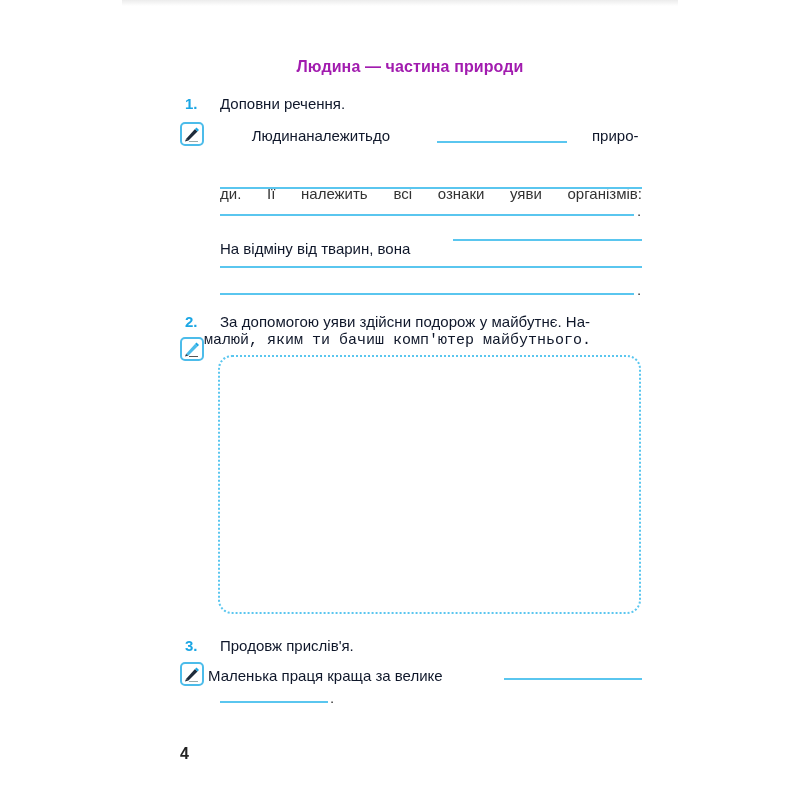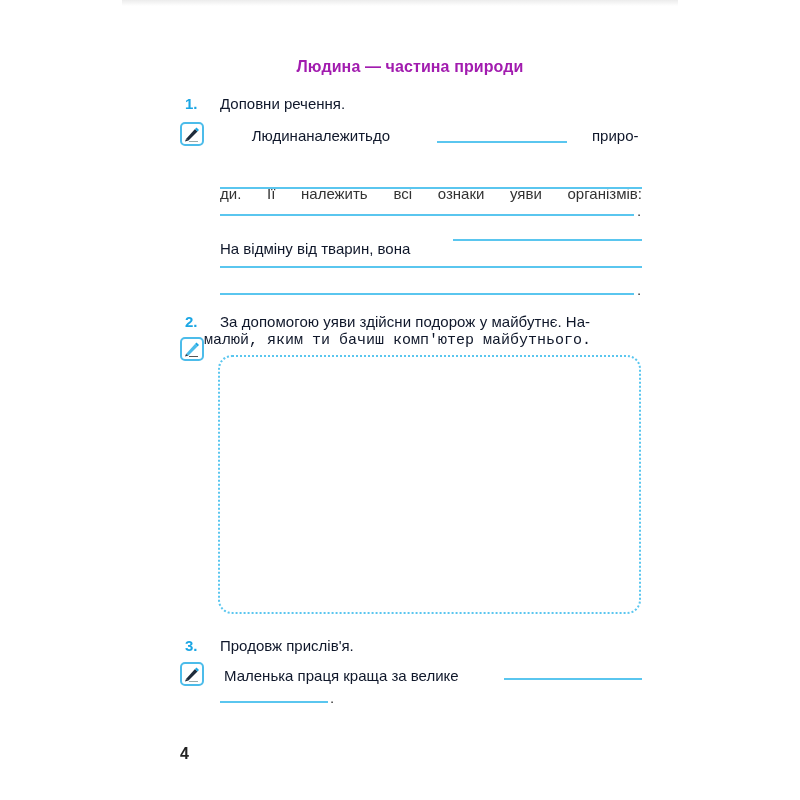--- a/index.html
+++ b/index.html
@@ -110,18 +110,18 @@
 
 <div class="icon" style="top:662px;">
   <svg width="18" height="18" viewBox="0 0 18 18">
     <path d="M3 14 L12 4 L14.5 6.5 L5.5 15.5 Z" fill="#1f2b3a"></path>
     <path d="M12 4 L13.5 2.5 L16 5 L14.5 6.5 Z" fill="#1ba6e4"></path>
     <path d="M3 14 L2 16.5 L5.5 15.5 Z" fill="#1f2b3a"></path>
     <line x1="6" y1="16.5" x2="15" y2="16.5" stroke="#9aa" stroke-width="1"></line>
   </svg>
 </div>
 
-<div class="txt" style="left:224px; top:667px;">Маленька праця краща за велике</div>
+<div class="txt" style="left:208px; top:667px;">Маленька праця краща за велике</div>
 <div class="line" style="left:504px; top:678px; width:138px;"></div>
 <div class="line" style="left:220px; top:701px; width:108px;"></div>
 <div class="dot" style="left:330px; top:689px;">.</div>
 
 <div class="page-num">4</div>
 
 </body></html>

